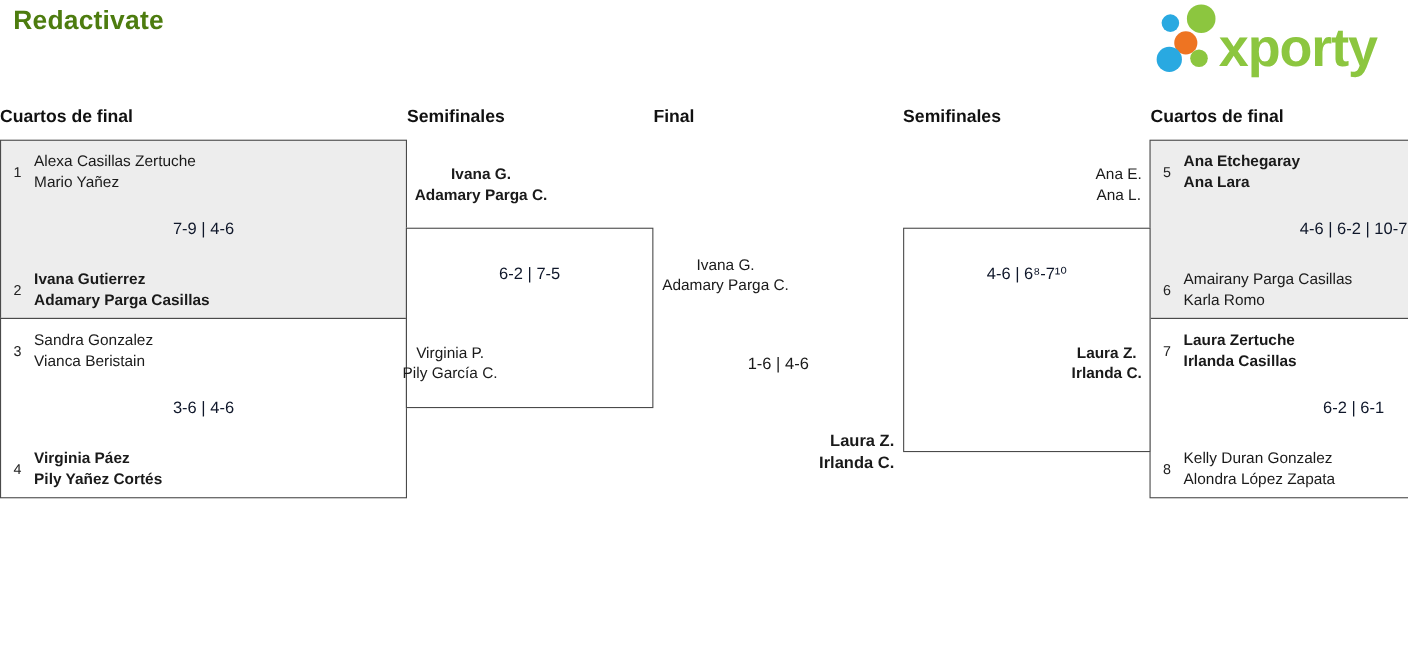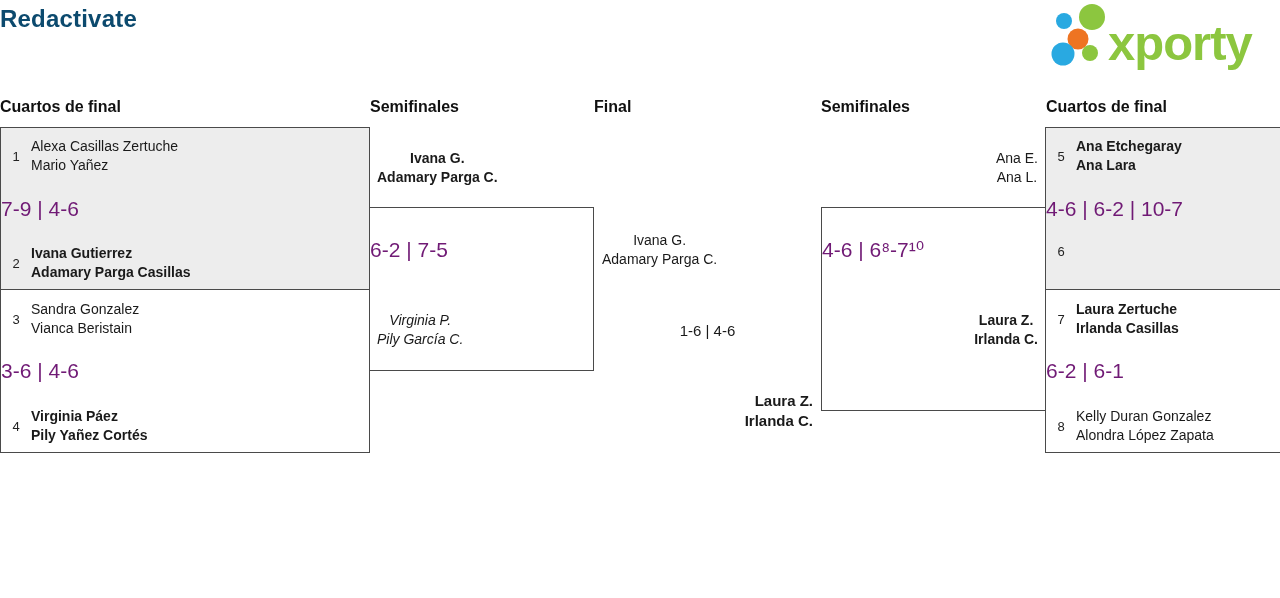--- a/index.html
+++ b/index.html
@@ -8,23 +8,23 @@
     width: 1280px; height: 598px;
     position: relative;
     overflow: hidden;
     font-family: "Liberation Sans", "DejaVu Sans", sans-serif;
     color: #1a1a1a;
   }
   .abs { position: absolute; }
 
   
   .page-title {
-    left: 0; top: 2px;
+    left: 12px; top: 2px;
     font-size: 24px; line-height: 33px; font-weight: 700;
-    letter-spacing: 0.2px; color: #0c4a6e; text-align: center;
+    letter-spacing: 0.2px; color: #4d7c0f; text-align: center;
   }
   .logo { right: 0; top: 0; width: 238px; height: 76px; }
 
   
   .round-header {
     top: 96px; height: 22px;
     font-size: 16px; line-height: 22px; font-weight: 700;
     text-align: left; color: #111;
     white-space: nowrap;
   }
@@ -42,22 +42,22 @@
   }
   .team-row .seed {
     width: 14px; flex: 0 0 auto;
     font-size: 13px; color: #222; text-align: center;
   }
   .team-names { font-size: 14px; line-height: 19px; white-space: nowrap; }
   .bold, .winner .team-names { font-weight: 700; }
 
   .score-line {
     position: absolute; left: 0; width: 100%;
-    text-align: left; font-size: 21px; line-height: 20px;
-    color: #701a75; white-space: nowrap;
+    text-align: center; font-size: 15px; line-height: 20px;
+    color: #0f172a; white-space: nowrap;
   }
   .qf .score-line { top: 71px; }
   .sf .score-line { top: 32px; }
 
   
   .float-team { font-size: 14px; line-height: 19px; white-space: nowrap; text-align: center; }
   .float-team.right { text-align: center; }
 
   .champion-label {
     font-size: 15px; line-height: 20px; font-weight: 700;
@@ -128,20 +128,24 @@
   <div class="team-row winner" style="top:9px;">
     <span class="seed">5</span>
     <span class="team-names">
       <div>Ana Etchegaray</div>
       <div>Ana Lara</div>
     </span>
   </div>
   <div class="score-line">4-6 | 6-2 | 10-7</div>
   <div class="team-row" style="top:116px;">
     <span class="seed">6</span>
+    <span class="team-names">
+      <div>Amairany Parga Casillas</div>
+      <div>Karla Romo</div>
+    </span>
   </div>
 </div>
 
 <div class="abs match-box qf" style="left:1045px; top:289px; width:371px; height:164px;">
   <div class="team-row winner" style="top:10px;">
     <span class="seed">7</span>
     <span class="team-names">
       <div>Laura Zertuche</div>
       <div>Irlanda Casillas</div>
     </span>
@@ -156,21 +160,21 @@
   </div>
 </div>
 
 <div class="abs match-box sf" style="left:369px; top:207px; width:225px; height:164px;">
   <div class="score-line">6-2 | 7-5</div>
 </div>
 <div class="abs float-team bold" style="left:377px; top:149px;">
   <div>Ivana G.</div>
   <div>Adamary Parga C.</div>
 </div>
-<div class="abs float-team" style="left:377px; top:311px;font-style:italic;">
+<div class="abs float-team" style="left:366px; top:311px;">
   <div>Virginia P.</div>
   <div>Pily García C.</div>
 </div>
 
 <div class="abs match-box sf" style="left:821px; top:207px; width:225px; height:204px;">
   <div class="score-line">4-6 | 6⁸-7¹⁰</div>
 </div>
 <div class="abs float-team right" style="right:242px; top:149px;">
   <div>Ana E.</div>
   <div>Ana L.</div>

